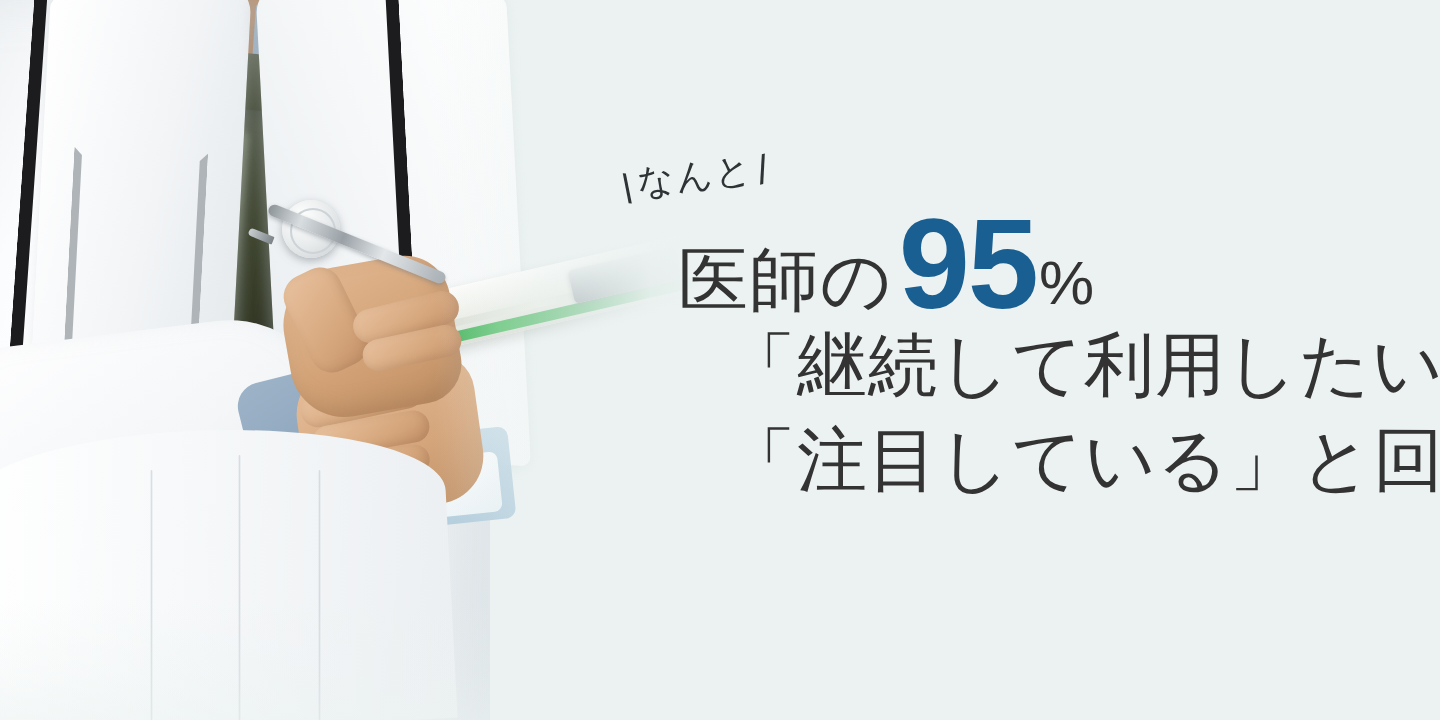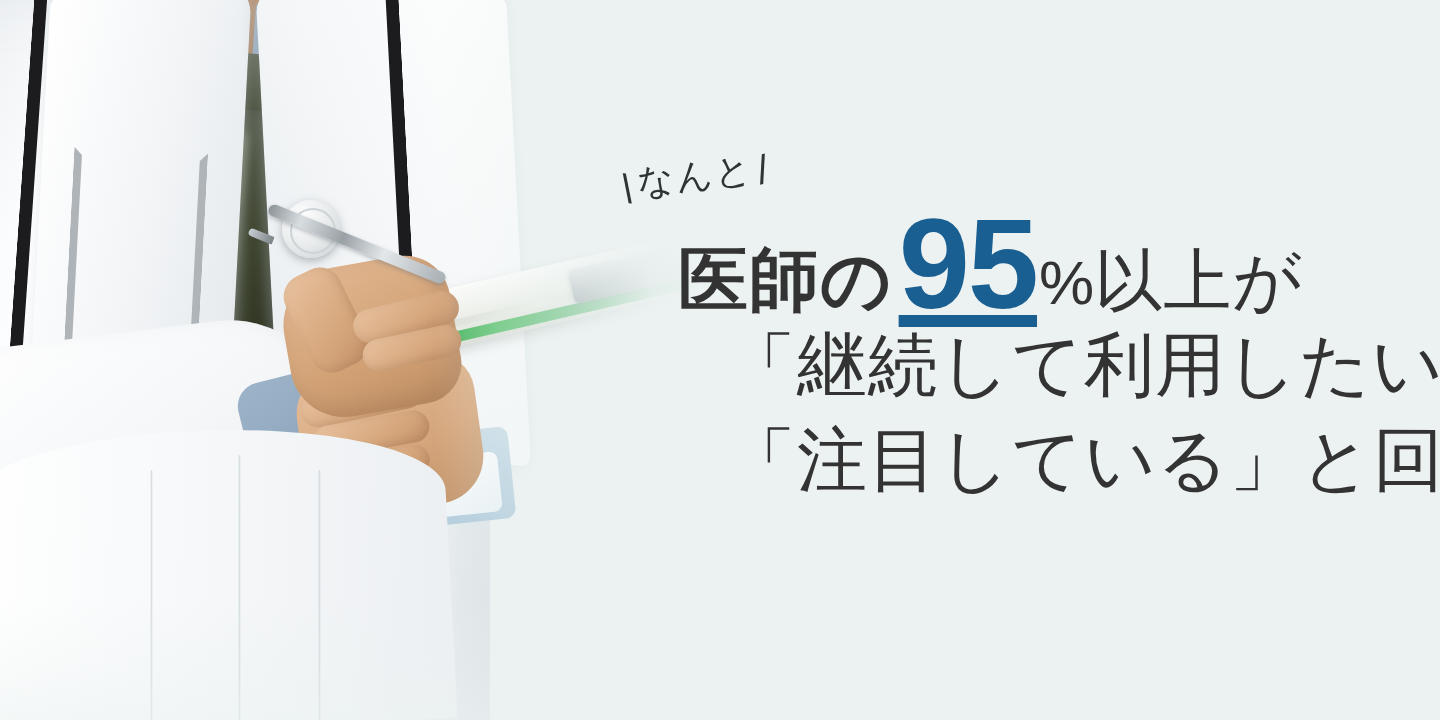--- a/index.html
+++ b/index.html
@@ -466,21 +466,21 @@
     font-weight: 500;
     letter-spacing: 0;
   }
   #hl-line1 .tail {
     font-size: 68px;
     font-weight: 500;
     letter-spacing: 1px;
   }
   #hl-line1 .lead {
     font-size: 70px;
-    font-weight: 700;
+    font-weight: 400;
   }
 
   #hl-line2, #hl-line3 {
     position: absolute;
     left: 56px;
     font-size: 70px;
     font-weight: 500;
     line-height: 1;
     letter-spacing: 1px;
   }
@@ -569,23 +569,22 @@
   <div id="headline">
 
     <div id="nanto-badge">
       <span class="slash left">\</span>
       <span class="nanto-text">なんと</span>
       <span class="slash right">/</span>
     </div>
 
     <div id="hl-line1" class="hl-line" style="color: rgb(51, 51, 51);">
       <span class="lead">医師の</span>
-      <span class="big-number" style="color: rgb(26, 95, 146); text-decoration: underline;">95</span>
+      <span class="big-number" style="color: rgb(26, 95, 146);">95</span>
       <span class="pct">%</span>
-      <span class="tail">以上が</span>
     </div>
 
     <div id="hl-line2" class="hl-line" style="color: rgb(51, 51, 51);">「継続して利用したい」</div>
     <div id="hl-line3" class="hl-line" style="color: rgb(51, 51, 51);">「注目している」と回答</div>
   </div>
 
 
 </div>
 
 </body></html>

